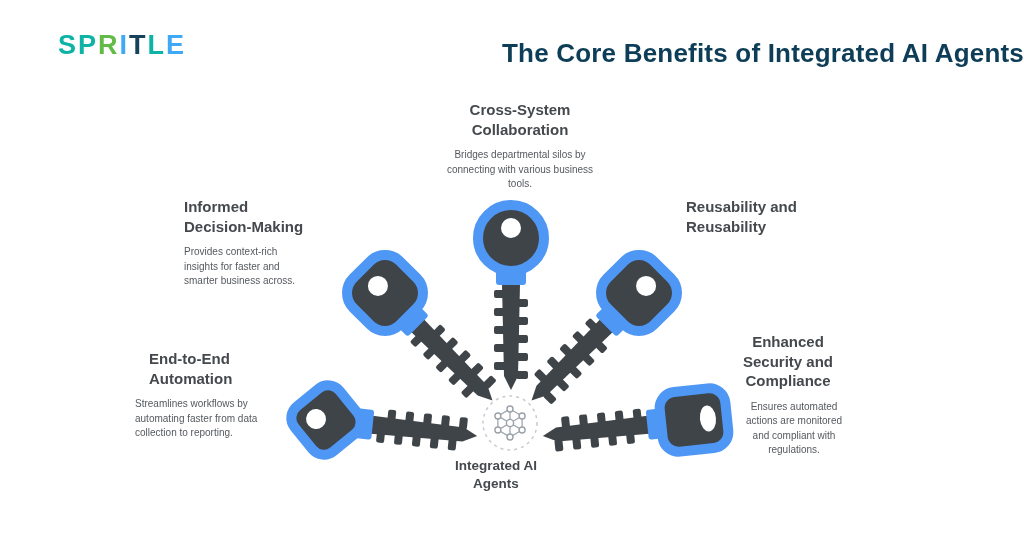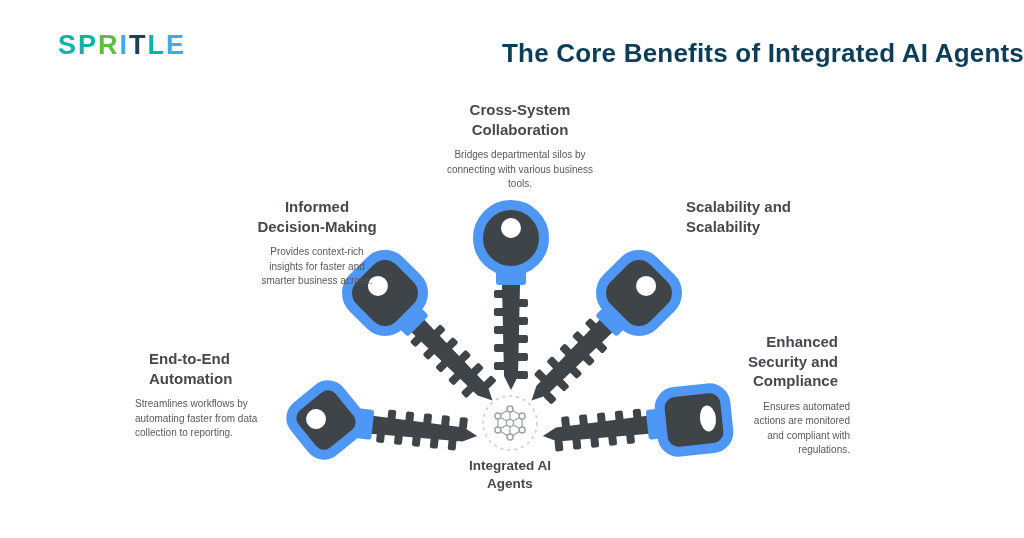--- a/index.html
+++ b/index.html
@@ -21,21 +21,21 @@
   .hub-line { stroke:var(--hub-gray,#99a1a8); stroke-width:1.2; fill:none; }
   .hub-node { fill:#ffffff; stroke:var(--hub-gray,#99a1a8); stroke-width:1.4; }
   .hub-dash { fill:none; stroke:var(--hub-dash,#c6cbd0); stroke-width:1.5; stroke-dasharray:3 4; }
 
   .benefit { position:absolute; }
   .b-title { font-size:15px; font-weight:bold; color:var(--heading-color,#45494d);
     line-height:1.3; }
   .b-desc { font-size:10px; color:var(--body-color,#55595e); line-height:1.45;
     margin-top:9px; }
 
-  .center-label { position:absolute; left:452px; top:457px; width:116px; text-align:center;
+  .center-label { position:absolute; left:438px; top:457px; width:116px; text-align:center;
     font-size:13.5px; font-weight:bold; color:var(--heading-color,#45494d); line-height:1.3; }
 </style>
 </head>
 <body>
 
 <div class="logo">
   <span class="logo-letter" style="color: rgb(13, 179, 166);">S</span><span class="logo-letter" style="color: rgb(13, 179, 166);">P</span><span class="logo-letter" style="color: rgb(98, 187, 70);">R</span><span class="logo-letter" style="color: rgb(63, 169, 245);">I</span><span class="logo-letter" style="color: rgb(22, 66, 91);">T</span><span class="logo-letter" style="color: rgb(13, 179, 166);">L</span><span class="logo-letter" style="color: rgb(63, 169, 245);">E</span>
 </div>
 
 <div class="title">The Core Benefits of Integrated AI Agents</div>
@@ -102,32 +102,32 @@
     <circle class="hub-node" cx="-12.1" cy="7" r="3"></circle>
     <circle class="hub-node" cx="-12.1" cy="-7" r="3"></circle>
   </g>
 </svg>
 
 <div class="benefit" style="left:420px; top:100px; width:200px; text-align:center;">
   <div class="b-title" style="width:140px; margin:0 auto;">Cross-System Collaboration</div>
   <div class="b-desc" style="width:162px; margin:9px auto 0;">Bridges departmental silos by connecting with various business tools.</div>
 </div>
 
-<div class="benefit" style="right:644px; top:197px; width:126px; text-align:center;">
+<div class="benefit" style="right:714px; top:197px; width:126px; text-align:left;">
   <div class="b-title">Informed Decision-Making</div>
   <div class="b-desc">Provides context-rich insights for faster and smarter business across.</div>
 </div>
 
 <div class="benefit" style="left:686px; top:197px; width:122px; text-align:left;">
-  <div class="b-title" style="width:112px;">Scalability and Scalability</div>
+  <div class="b-title" style="width:112px;">Reusability and Reusability</div>
 </div>
 
 <div class="benefit" style="right:765px; top:349px; width:124px; text-align:left;">
   <div class="b-title" style="width:110px; margin-left:auto;">End-to-End Automation</div>
   <div class="b-desc">Streamlines workflows by automating faster from data collection to reporting.</div>
 </div>
 
-<div class="benefit" style="left:738px; top:332px; width:112px; text-align:right;">
+<div class="benefit" style="left:738px; top:332px; width:112px; text-align:center;">
   <div class="b-title" style="width:100px;">Enhanced Security and Compliance</div>
   <div class="b-desc">Ensures automated actions are monitored and compliant with regulations.</div>
 </div>
 
 <div class="center-label">Integrated AI Agents</div>
 
 </body></html>

